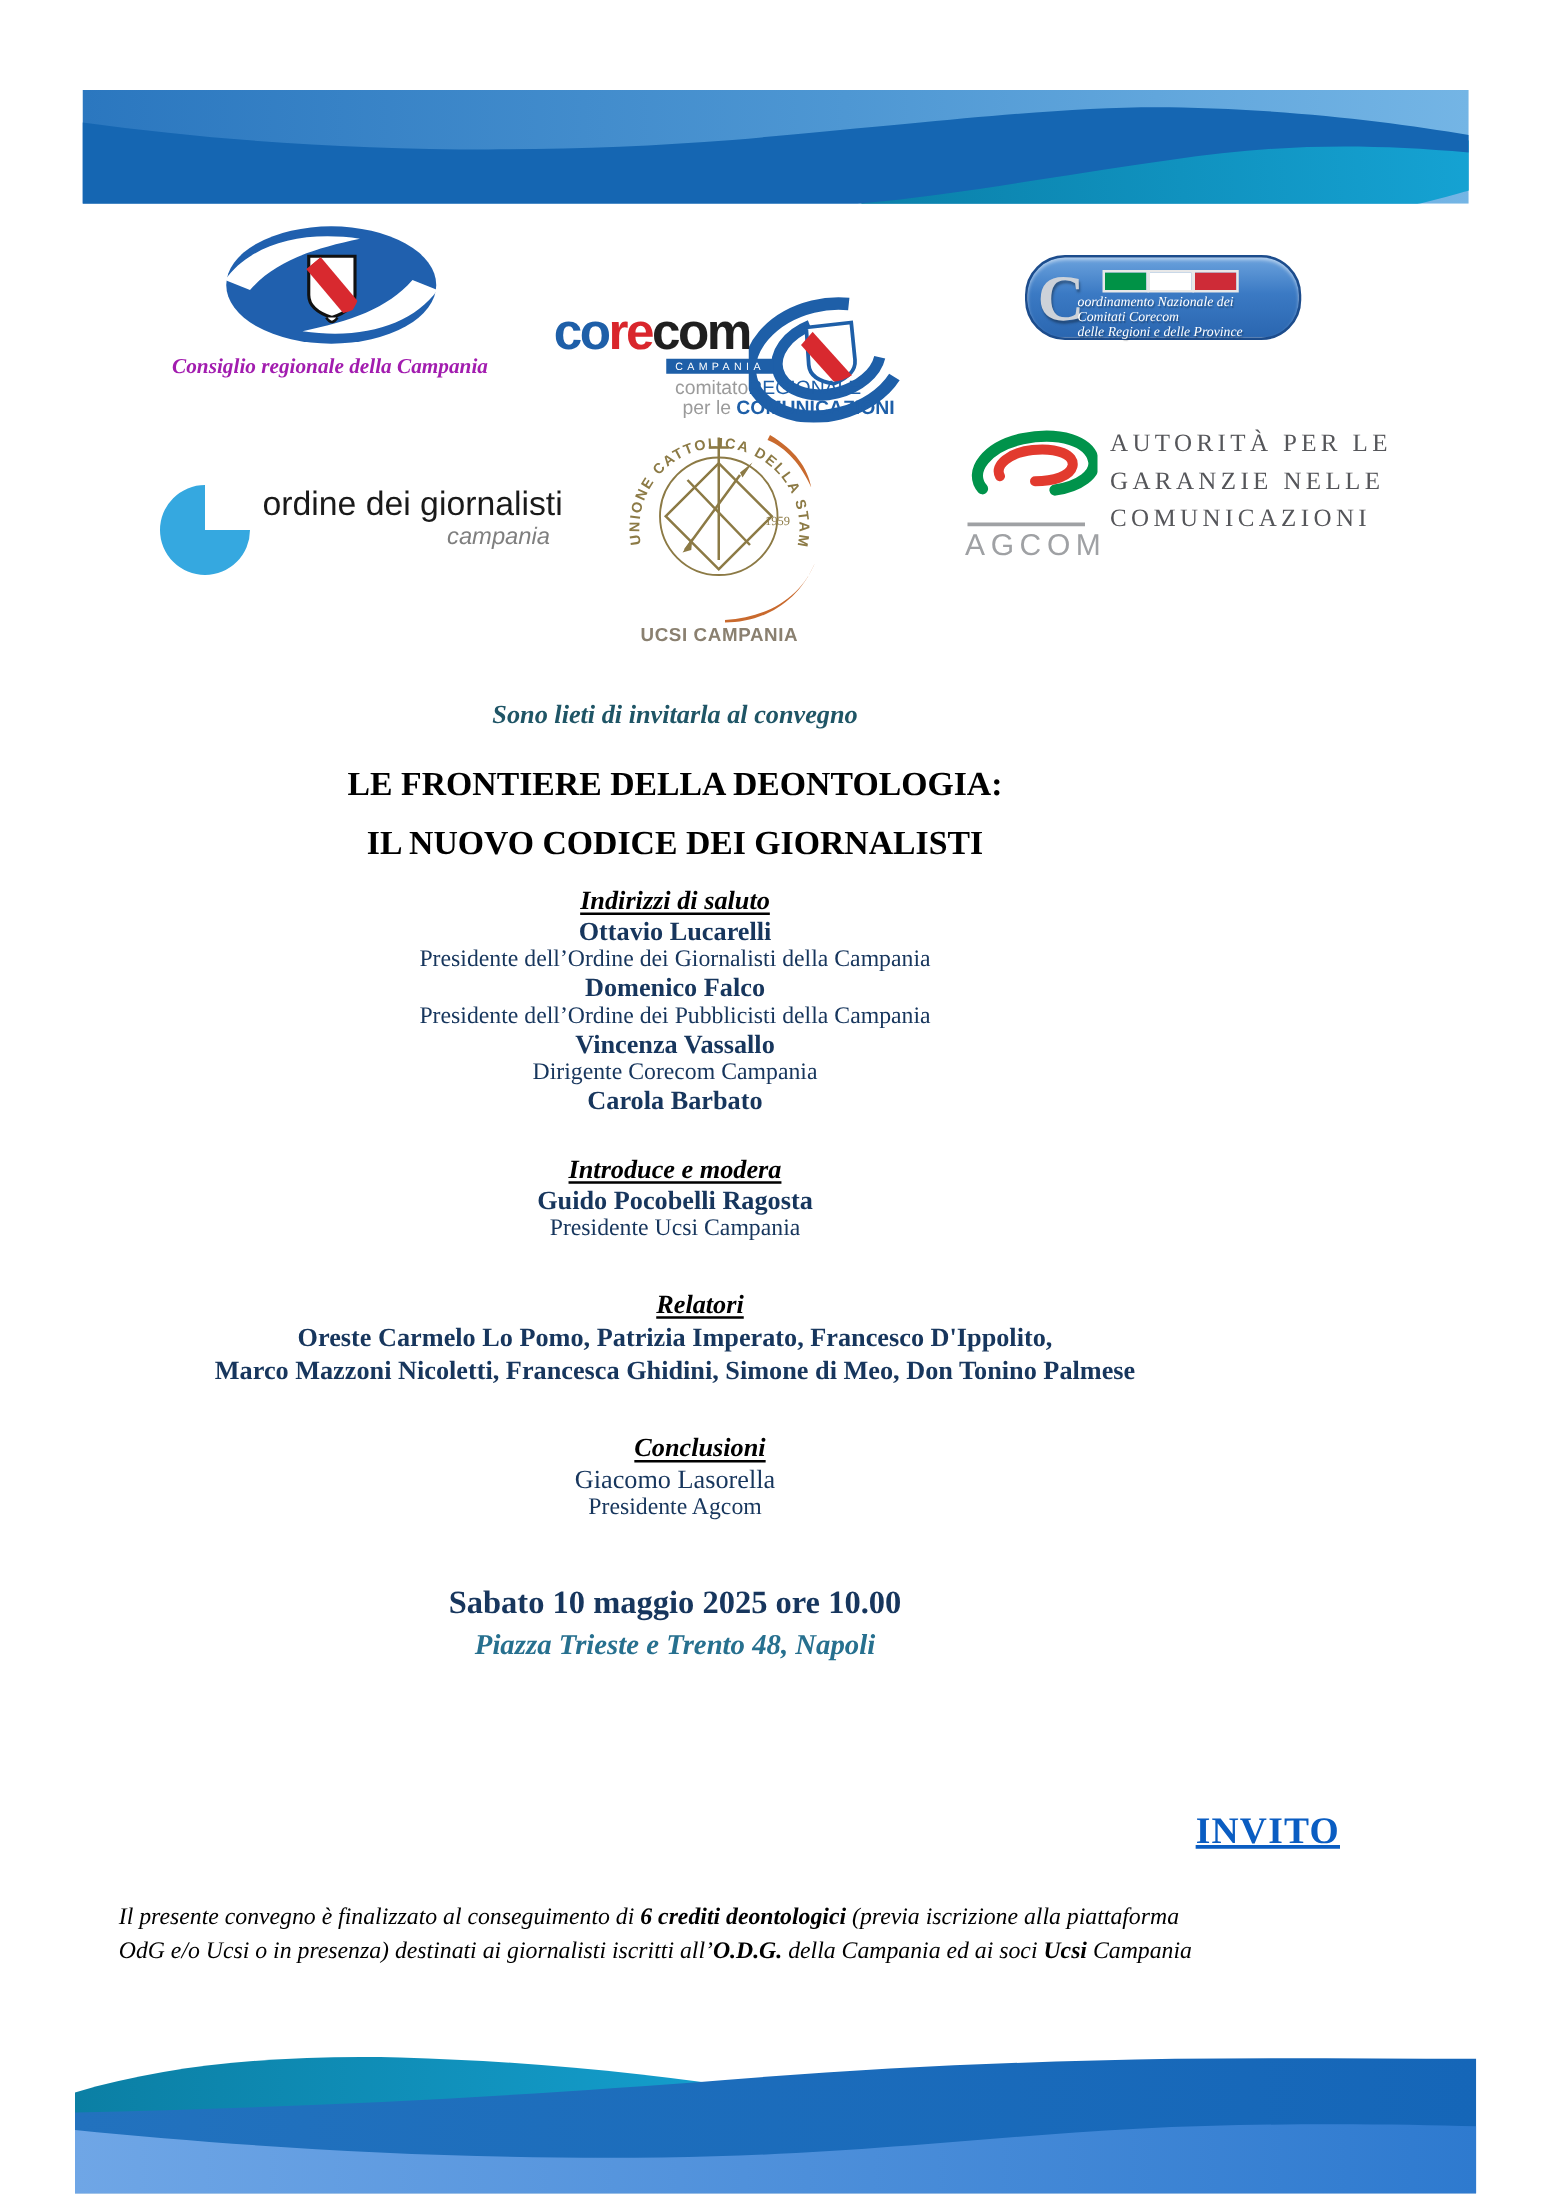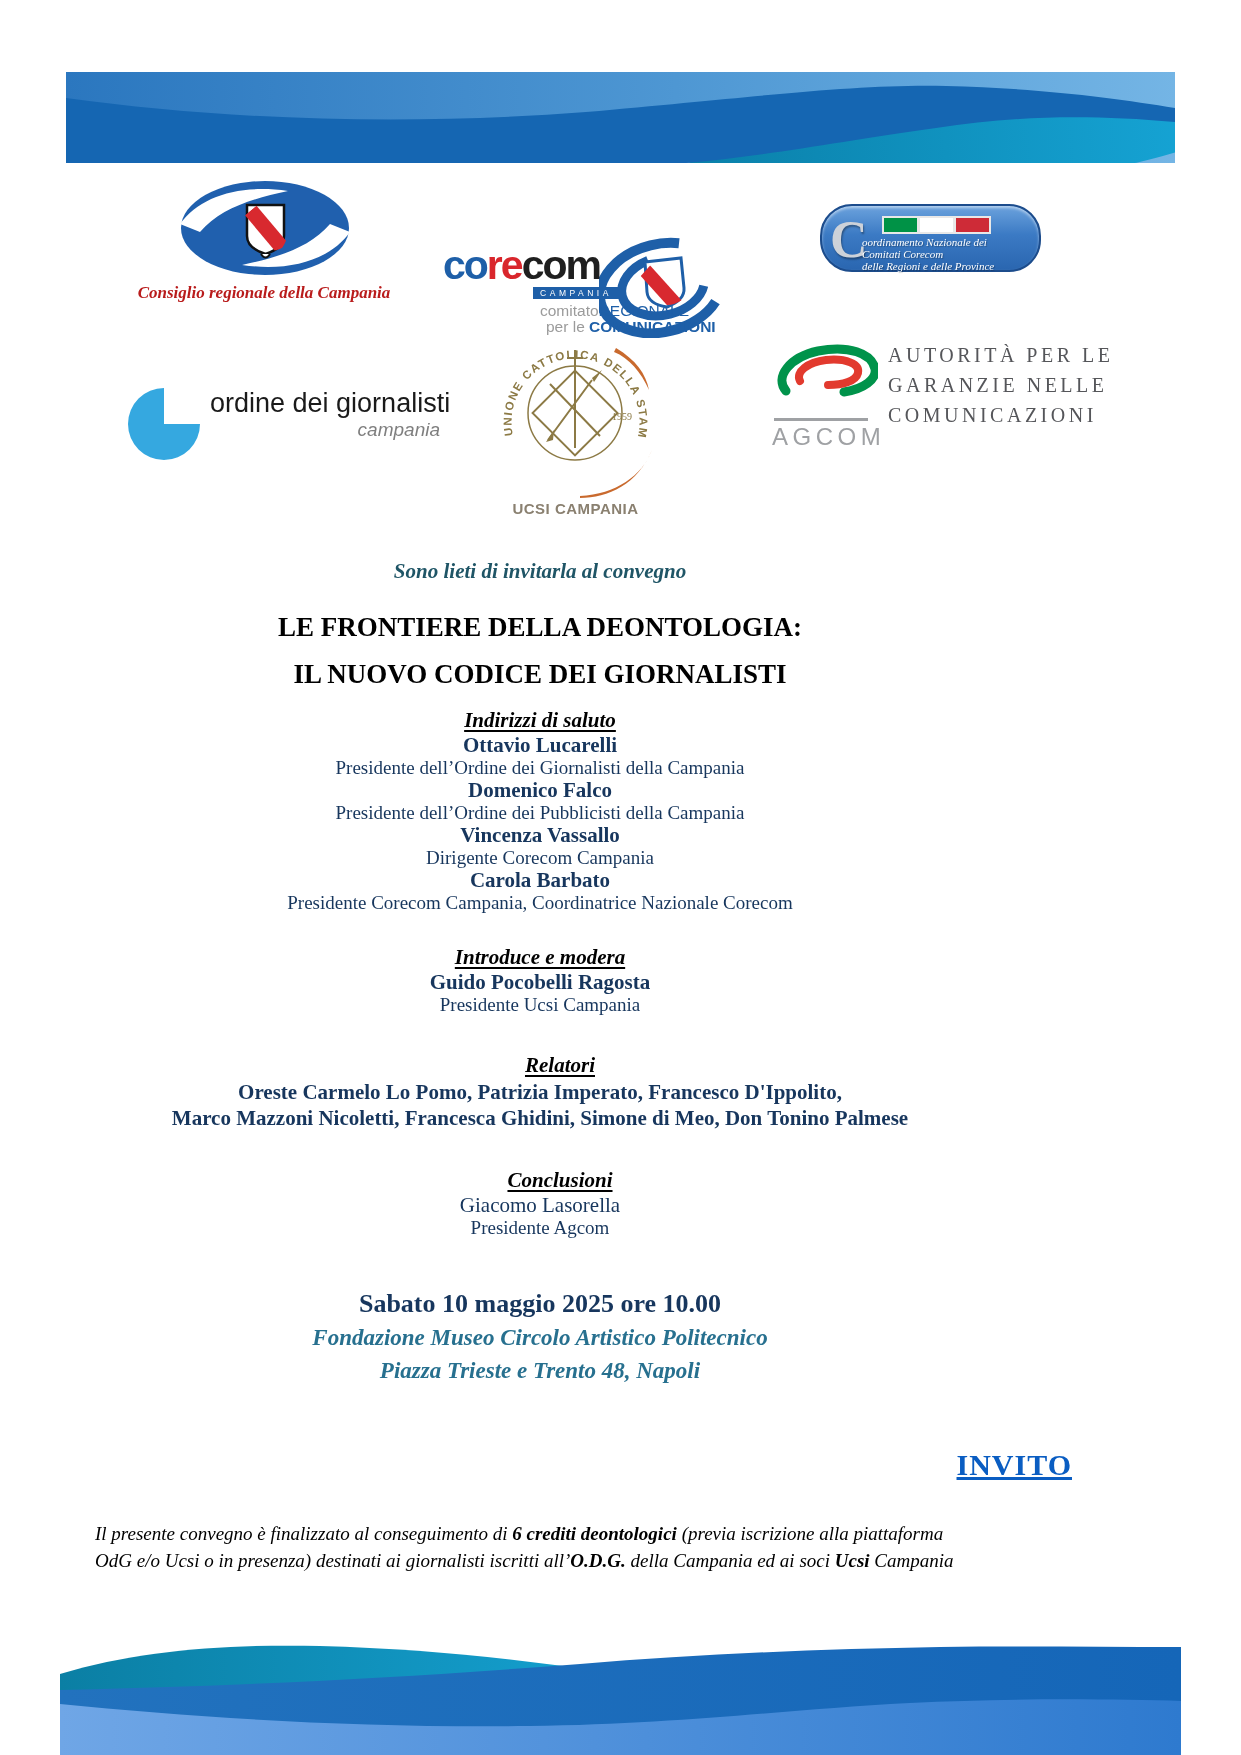--- a/index.html
+++ b/index.html
@@ -8,21 +8,21 @@
   .abs{position:absolute;}
 
   
   .banner{left:66px;width:1109px;}
   #banner-top{top:72px;height:91px;}
   #banner-bottom{top:1592px;height:163px;left:60px;width:1121px;}
 
   
   #consiglio-logo{left:178px;top:178px;width:175px;height:100px;}
   #consiglio-caption{left:114px;top:283px;width:300px;text-align:center;
-     color:#b91c1c;font-style:italic;font-weight:bold;font-size:17px;}
+     color:#a21caf;font-style:italic;font-weight:bold;font-size:17px;}
   #corecom{left:433px;top:192px;width:292px;height:102px;margin-top:44px;}
   #corecom-swirl{right:-4px;top:0px;width:130px;height:102px;}
   #corecom-word{left:10px;top:6px;font-family:"Liberation Sans",sans-serif;
      font-weight:bold;font-size:41px;letter-spacing:-2px;white-space:nowrap;}
   #corecom-band{left:100px;top:51px;width:86px;height:12px;background:#1E5FA8;
      display:flex;align-items:center;justify-content:center;}
   #corecom-band span{color:#fff;font-size:8.5px;letter-spacing:3.5px;font-family:"Liberation Sans",sans-serif;}
   .corecom-line{white-space:nowrap;font-family:"Liberation Sans",sans-serif;font-size:15.5px;}
   .corecom-gray{color:#9B9B9B;}
   .corecom-blue{color:#1E5FA8;}
@@ -192,36 +192,34 @@
     <div class="title t2">IL NUOVO CODICE DEI GIORNALISTI</div>
 
     <div class="sec-head mt16">Indirizzi di saluto</div>
     <div class="name">Ottavio Lucarelli</div>
     <div class="role">Presidente dell’Ordine dei Giornalisti della Campania</div>
     <div class="name">Domenico Falco</div>
     <div class="role">Presidente dell’Ordine dei Pubblicisti della Campania</div>
     <div class="name">Vincenza Vassallo</div>
     <div class="role">Dirigente Corecom Campania</div>
     <div class="name">Carola Barbato</div>
-    <div class="role">Presidente Corecom Campania, Coordinatrice Nazionale Corecom</div>
 
     <div class="sec-head mt30">Introduce e modera</div>
     <div class="name">Guido Pocobelli Ragosta</div>
     <div class="role">Presidente Ucsi Campania</div>
 
     <div class="sec-head mt36">Relatori</div>
     <div class="bold-line">Oreste Carmelo Lo Pomo, Patrizia Imperato, Francesco D'Ippolito,</div>
     <div class="bold-line">Marco Mazzoni Nicoletti, Francesca Ghidini, Simone di Meo, Don Tonino Palmese</div>
 
     <div class="sec-head mt36">Conclusioni</div>
     <div class="name-reg">Giacomo Lasorella</div>
     <div class="role">Presidente Agcom</div>
 
     <div class="date">Sabato 10 maggio 2025 ore 10.00</div>
-    <div class="venue">Fondazione Museo Circolo Artistico Politecnico</div>
     <div class="venue">Piazza Trieste e Trento 48, Napoli</div>
   </div>
 
   <div id="invito-wrap" class="abs">
     <span id="invito-link">INVITO</span>
   </div>
 
   <div id="footer-note" class="abs"><span>Il presente convegno è finalizzato al conseguimento di </span><span style="font-weight: bold;">6 crediti deontologici</span><span> (previa iscrizione alla piattaforma OdG e/o Ucsi o in presenza) destinati ai giornalisti iscritti all’</span><span style="font-weight: bold;">O.D.G.</span><span> della Campania ed ai soci </span><span style="font-weight: bold;">Ucsi</span><span> Campania</span></div>
 
   <svg id="banner-bottom" class="abs" viewBox="0 0 1121 163" preserveAspectRatio="none">

